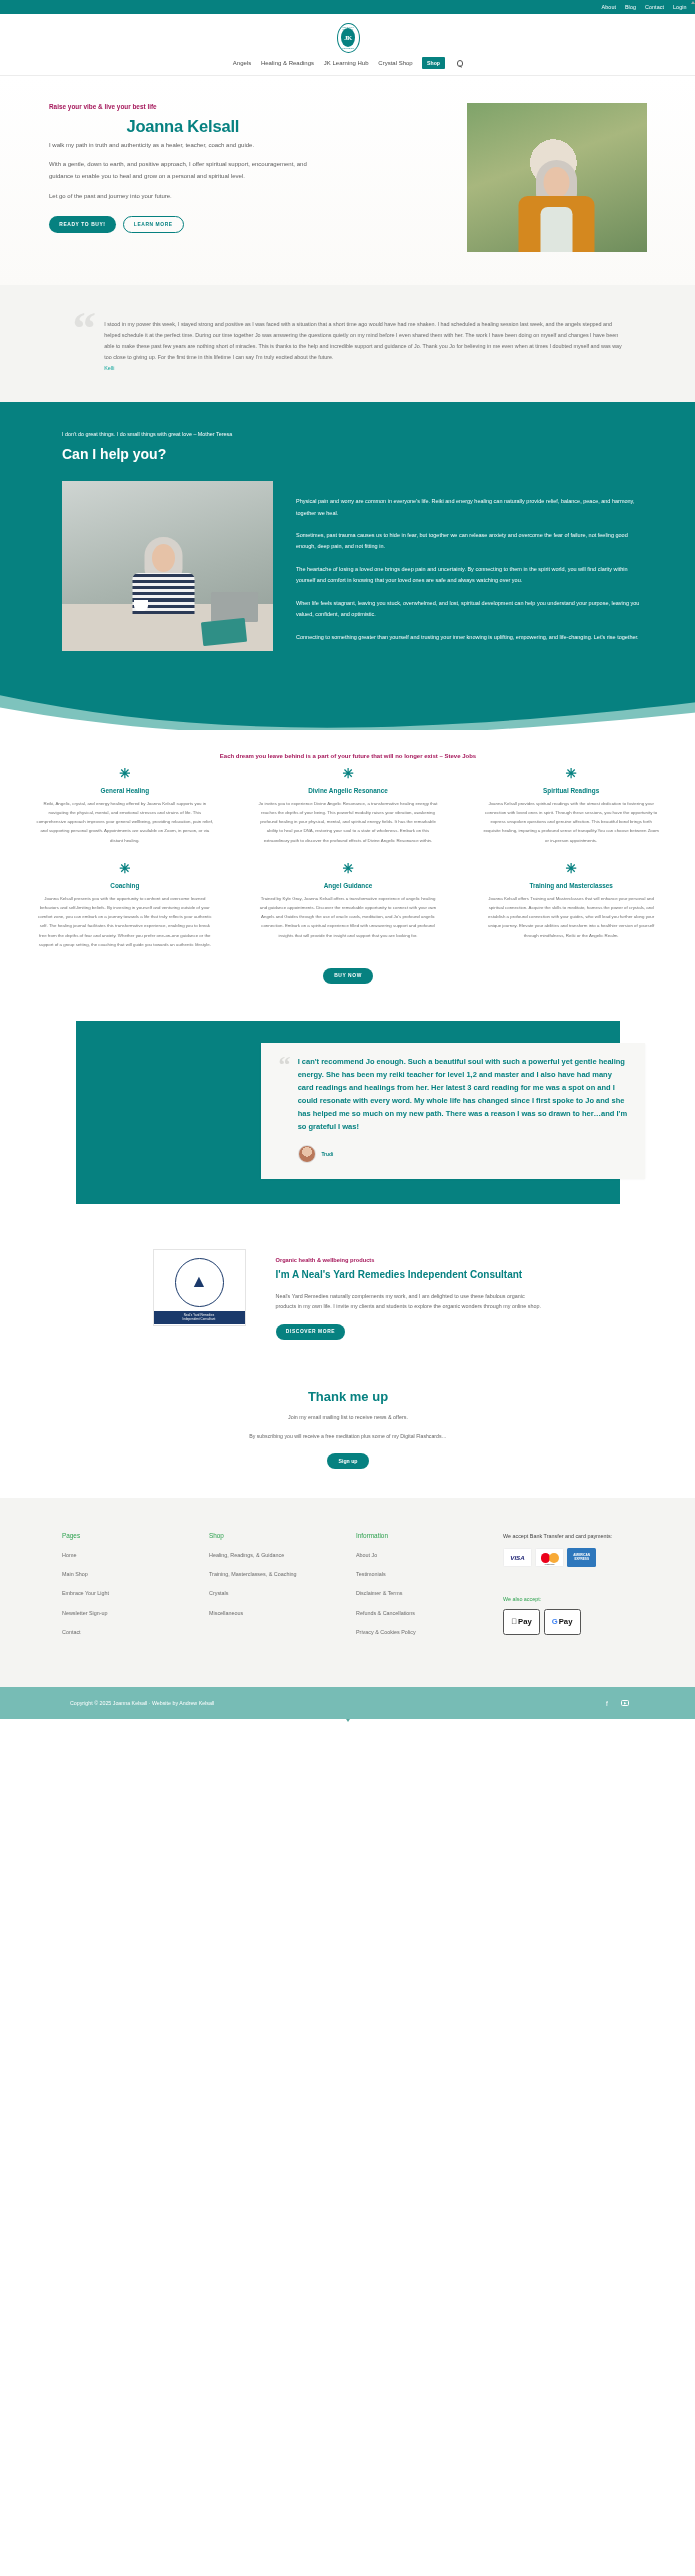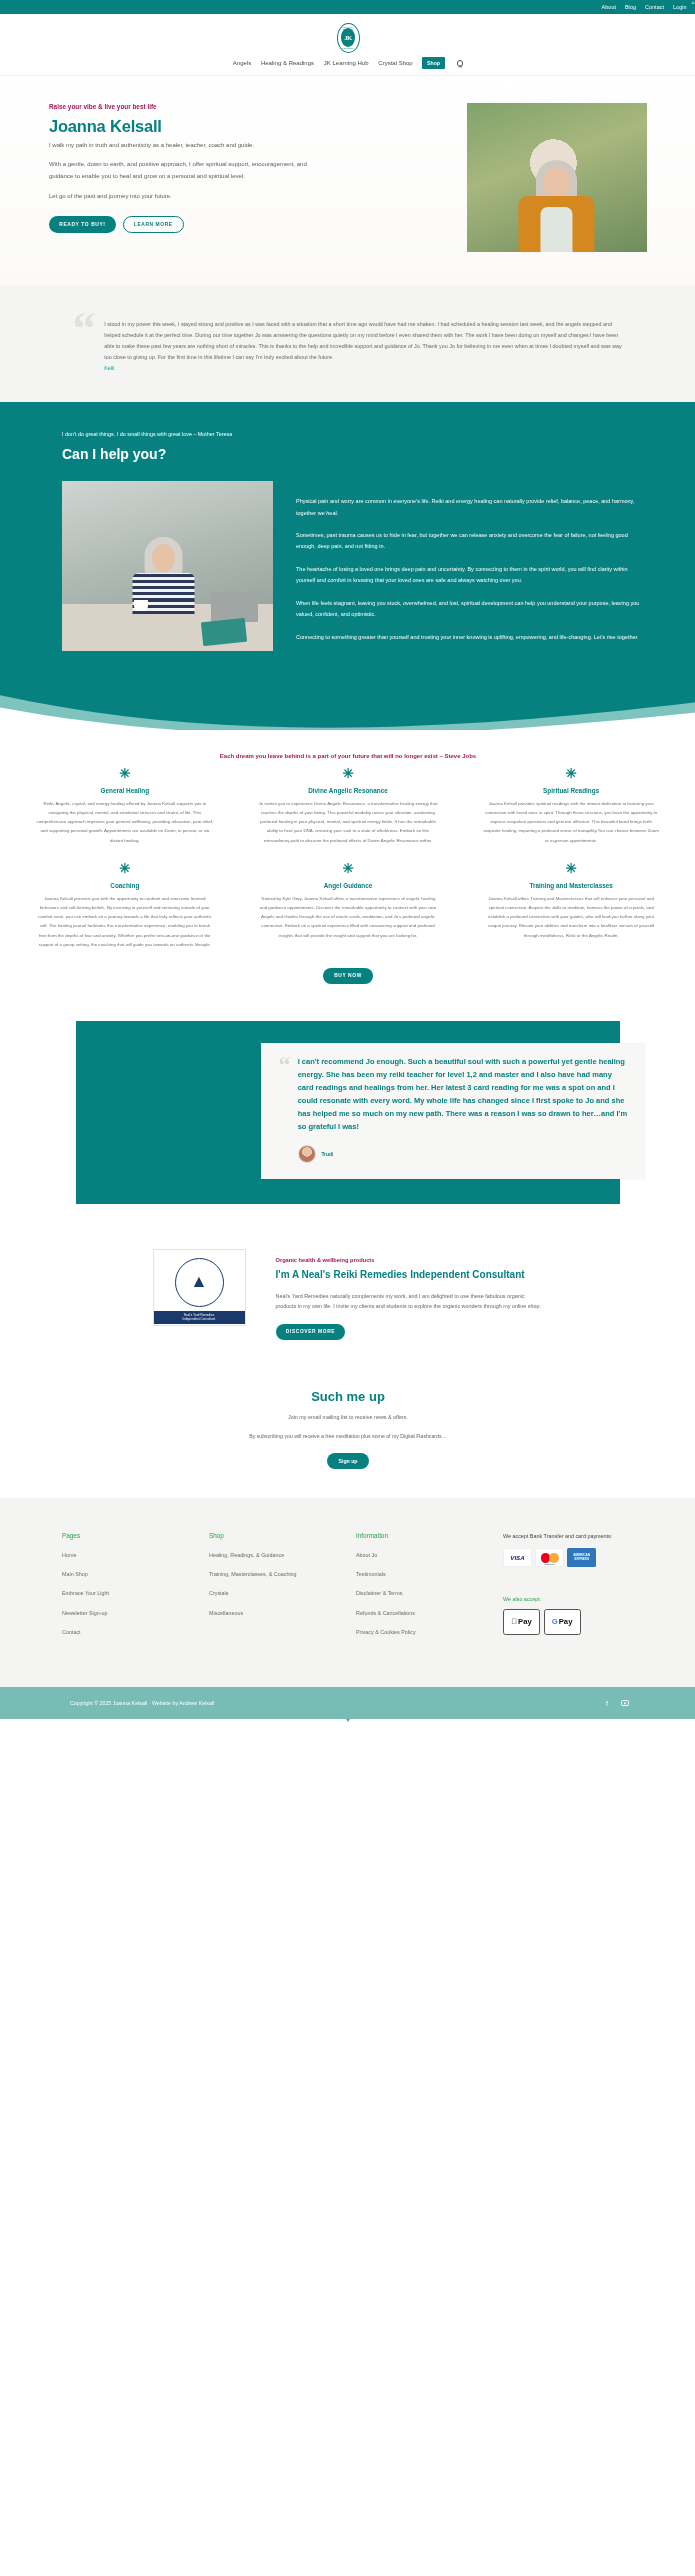--- a/index.html
+++ b/index.html
@@ -101,21 +101,21 @@
     padding: 27px 0 33px 0;
     background: linear-gradient(180deg,#ffffff 0%, #fbfaf8 100%);
   }
   .hero-left { width: 48%; padding-left: 49px; padding-right: 17.5px; }
   .hero-eyebrow {
     color:#a5185b; font-weight:bold; font-size:6.4px;
     margin-bottom: 6.7px;
   }
   .hero-title {
     color:#068180; font-size:16.5px; font-weight:bold;
-    margin-bottom: 3px; letter-spacing:-0.2px;
+    margin-bottom: 3px; letter-spacing:-0.2px;text-align:center;
   }
   .hero-p { font-size:6px; line-height:2.0; color:#5d5d5d; margin-bottom:7.7px; }
   .hero-btns { display:flex; gap:6.7px; margin-top: 13.4px; }
   .btn-solid {
     background:#068180; color:#fff;
     font-size:4.9px; font-weight:bold; letter-spacing:0.6px;
     padding: 5.7px 10.3px; border-radius: 11.3px; border:none; cursor:pointer;
     font-family:"Liberation Sans", sans-serif;
   }
   .btn-outline {
@@ -517,28 +517,28 @@
     <div class="ny-circle">
       <div class="ny-tree">▲</div>
     </div>
     <div class="ny-bar">
       <span>Neal's Yard Remedies</span><br>
       <span>Independent Consultant</span>
     </div>
   </div>
   <div class="neals-right">
     <div class="neals-eyebrow">Organic health &amp; wellbeing products</div>
-    <div class="neals-title">I'm A Neal's Reiki Remedies Independent Consultant</div>
+    <div class="neals-title">I'm A Neal's Yard Remedies Independent Consultant</div>
     <div class="neals-p">Neal's Yard Remedies naturally complements my work, and I am delighted to use these fabulous organic products in my own life. I invite my clients and students to explore the organic wonders through my online shop.</div>
     <button class="btn-discover">DISCOVER MORE</button>
   </div>
 </div>
 
 <div class="signup">
-  <div class="signup-title">Such me up</div>
+  <div class="signup-title">Thank me up</div>
   <div class="signup-sub">Join my email mailing list to receive news &amp; offers.</div>
   <div class="signup-sub2">By subscribing you will receive a free meditation plus some of my Digital Flashcards…</div>
   <button class="btn-signup">Sign up</button>
 </div>
 
 <div class="footer">
   <div class="footer-inner">
 
     <div>
       <div class="fcol-head">Pages</div>

